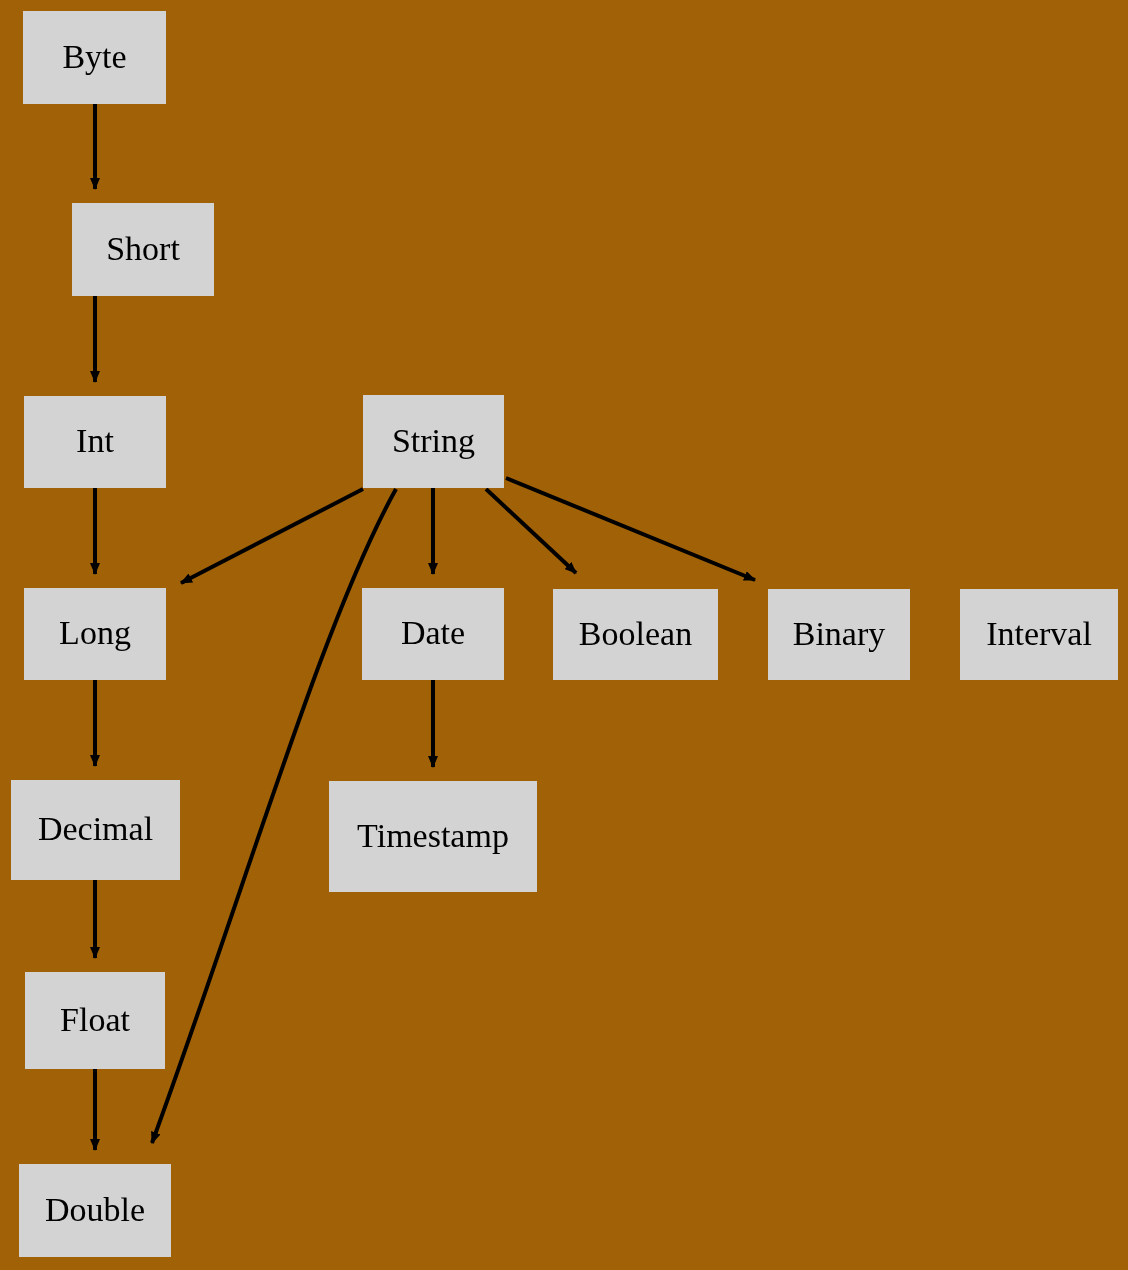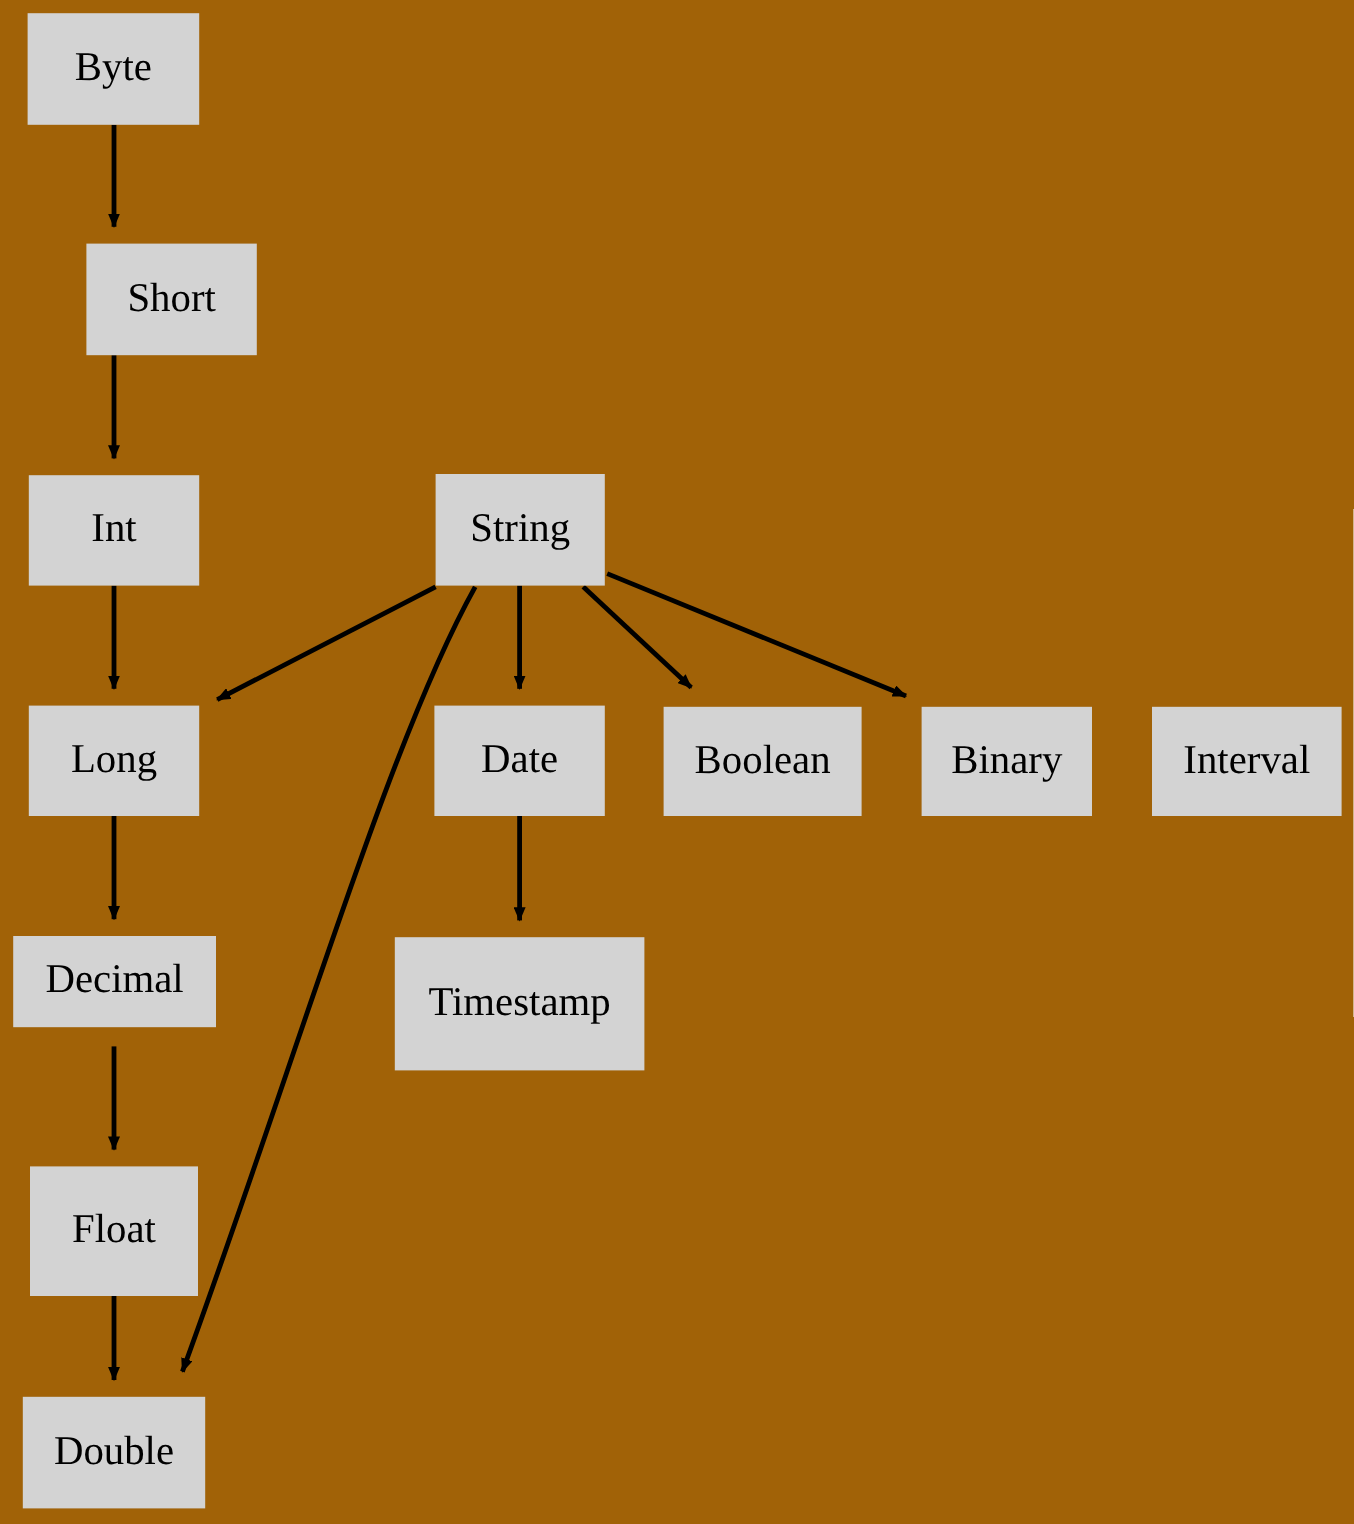--- a/index.html
+++ b/index.html
@@ -108,29 +108,29 @@
   </div>
 
   <div class="node" style="left:553px; top:589px; width:165px; height:91px;">
     <span class="node-label">Boolean</span>
   </div>
 
   <div class="node" style="left:960px; top:589px; width:158px; height:91px;">
     <span class="node-label">Interval</span>
   </div>
 
-  <div class="node" style="left:11px; top:780px; width:169px; height:76px;">
+  <div class="node" style="left:11px; top:780px; width:169px; height:100px;">
     <span class="node-label">Decimal</span>
   </div>
 
   <div class="node" style="left:329px; top:781px; width:208px; height:111px;">
     <span class="node-label">Timestamp</span>
   </div>
 
-  <div class="node" style="left:25px; top:972px; width:140px; height:108px;">
+  <div class="node" style="left:25px; top:972px; width:140px; height:97px;">
     <span class="node-label">Float</span>
   </div>
 
   <div class="node" style="left:19px; top:1164px; width:152px; height:93px;">
     <span class="node-label">Double</span>
   </div>
 
 </div>
 
 </body></html>

